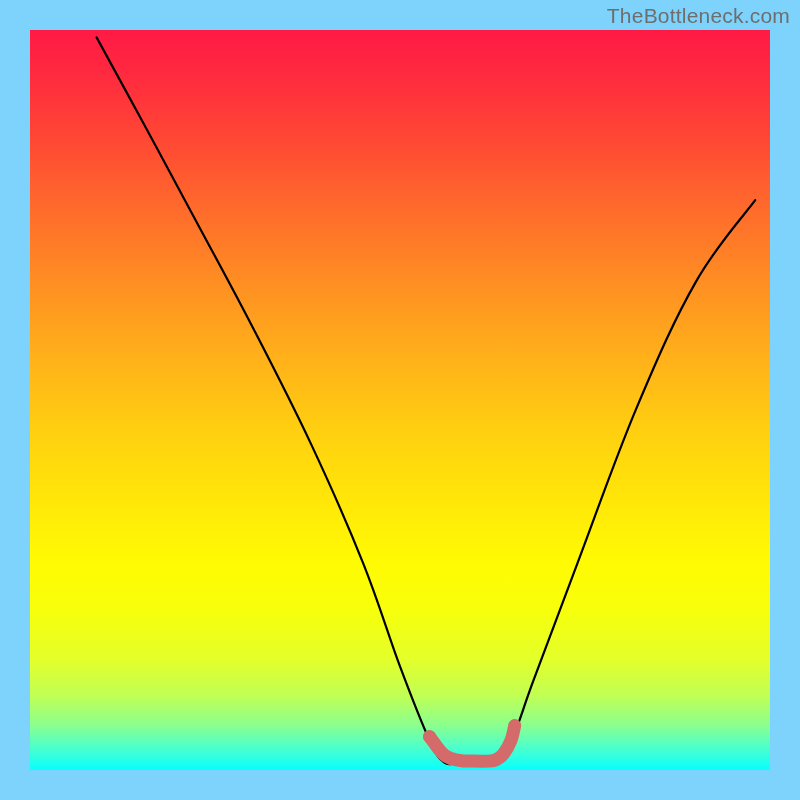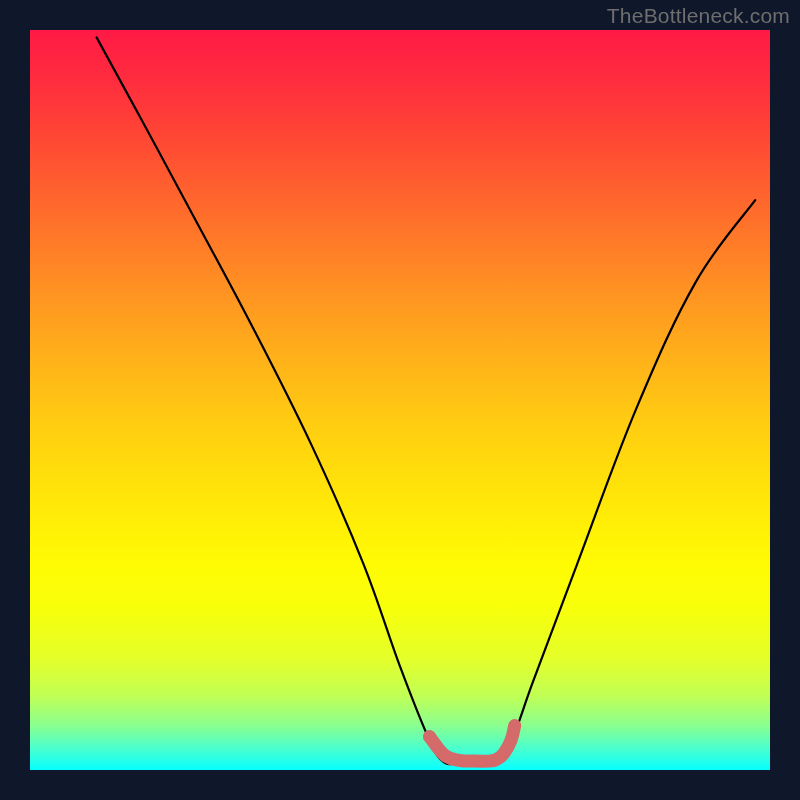--- a/index.html
+++ b/index.html
@@ -1,20 +1,20 @@
 <!DOCTYPE html>
 <html><head>
   <meta charset="utf-8">
   <style>
     * { margin: 0; padding: 0; box-sizing: border-box; }
     html, body { width: 800px; height: 800px; overflow: hidden; background: #000; }
     .container {
       width: 800px;
       height: 800px;
-      background: #0f172a;
+      background: #7dd3fc;
       position: relative;
     }
     .plot-area {
       position: absolute;
       left: 30px;
       top: 30px;
       width: 740px;
       height: 740px;
       background: linear-gradient(to bottom,
         #ff1a45 0%,

